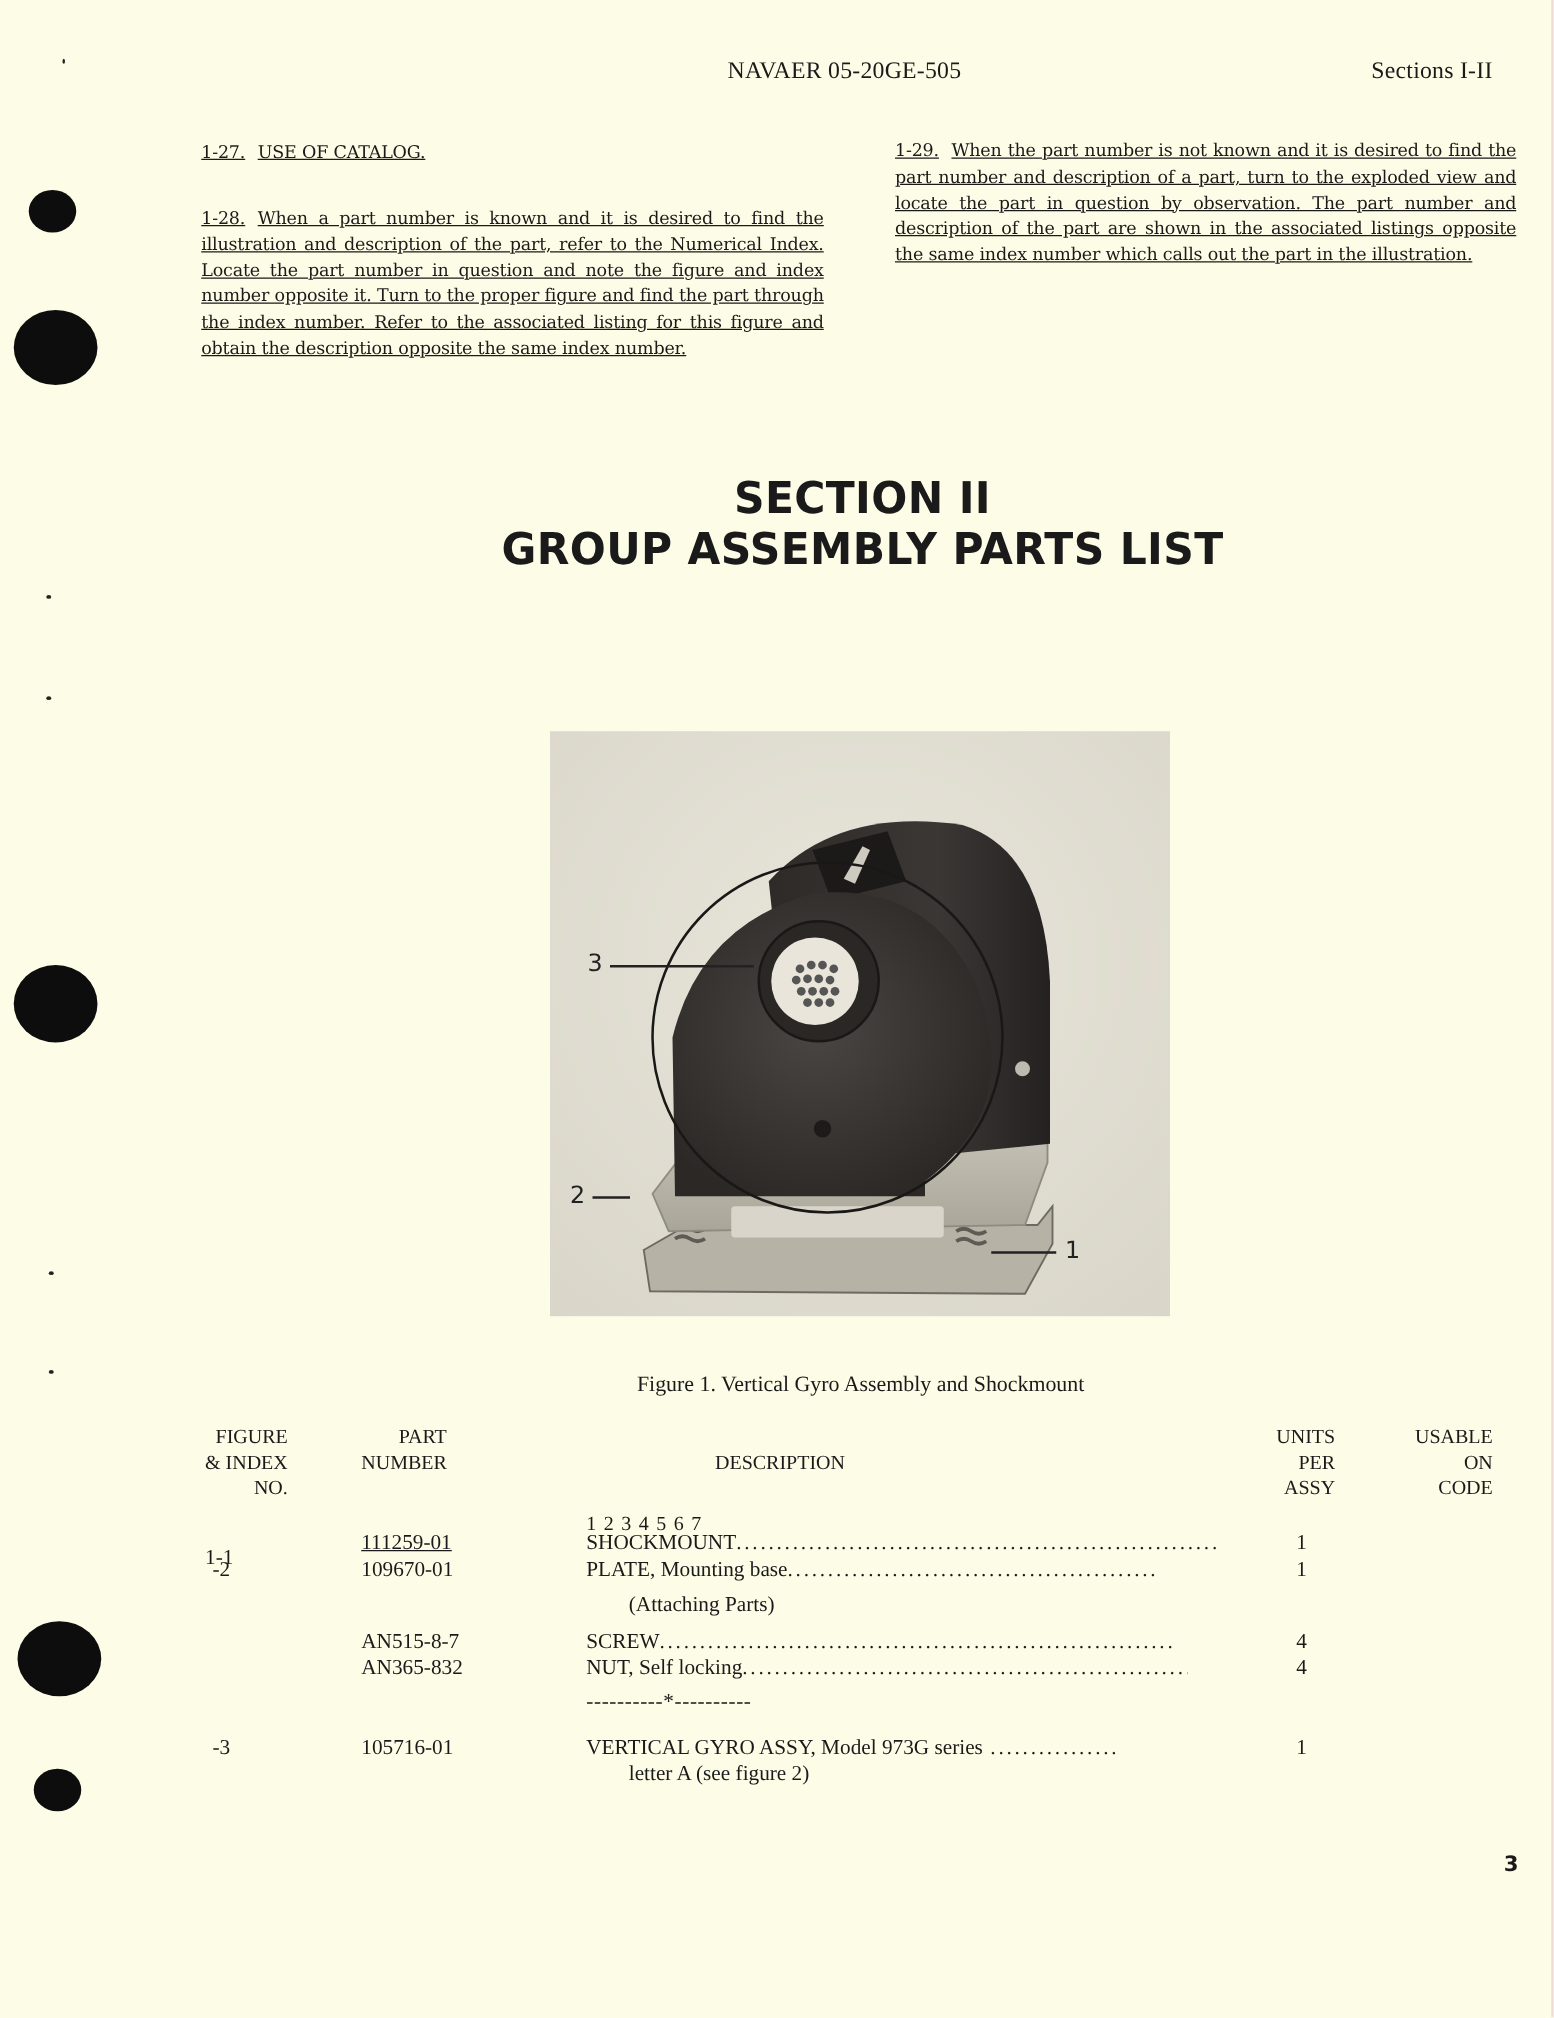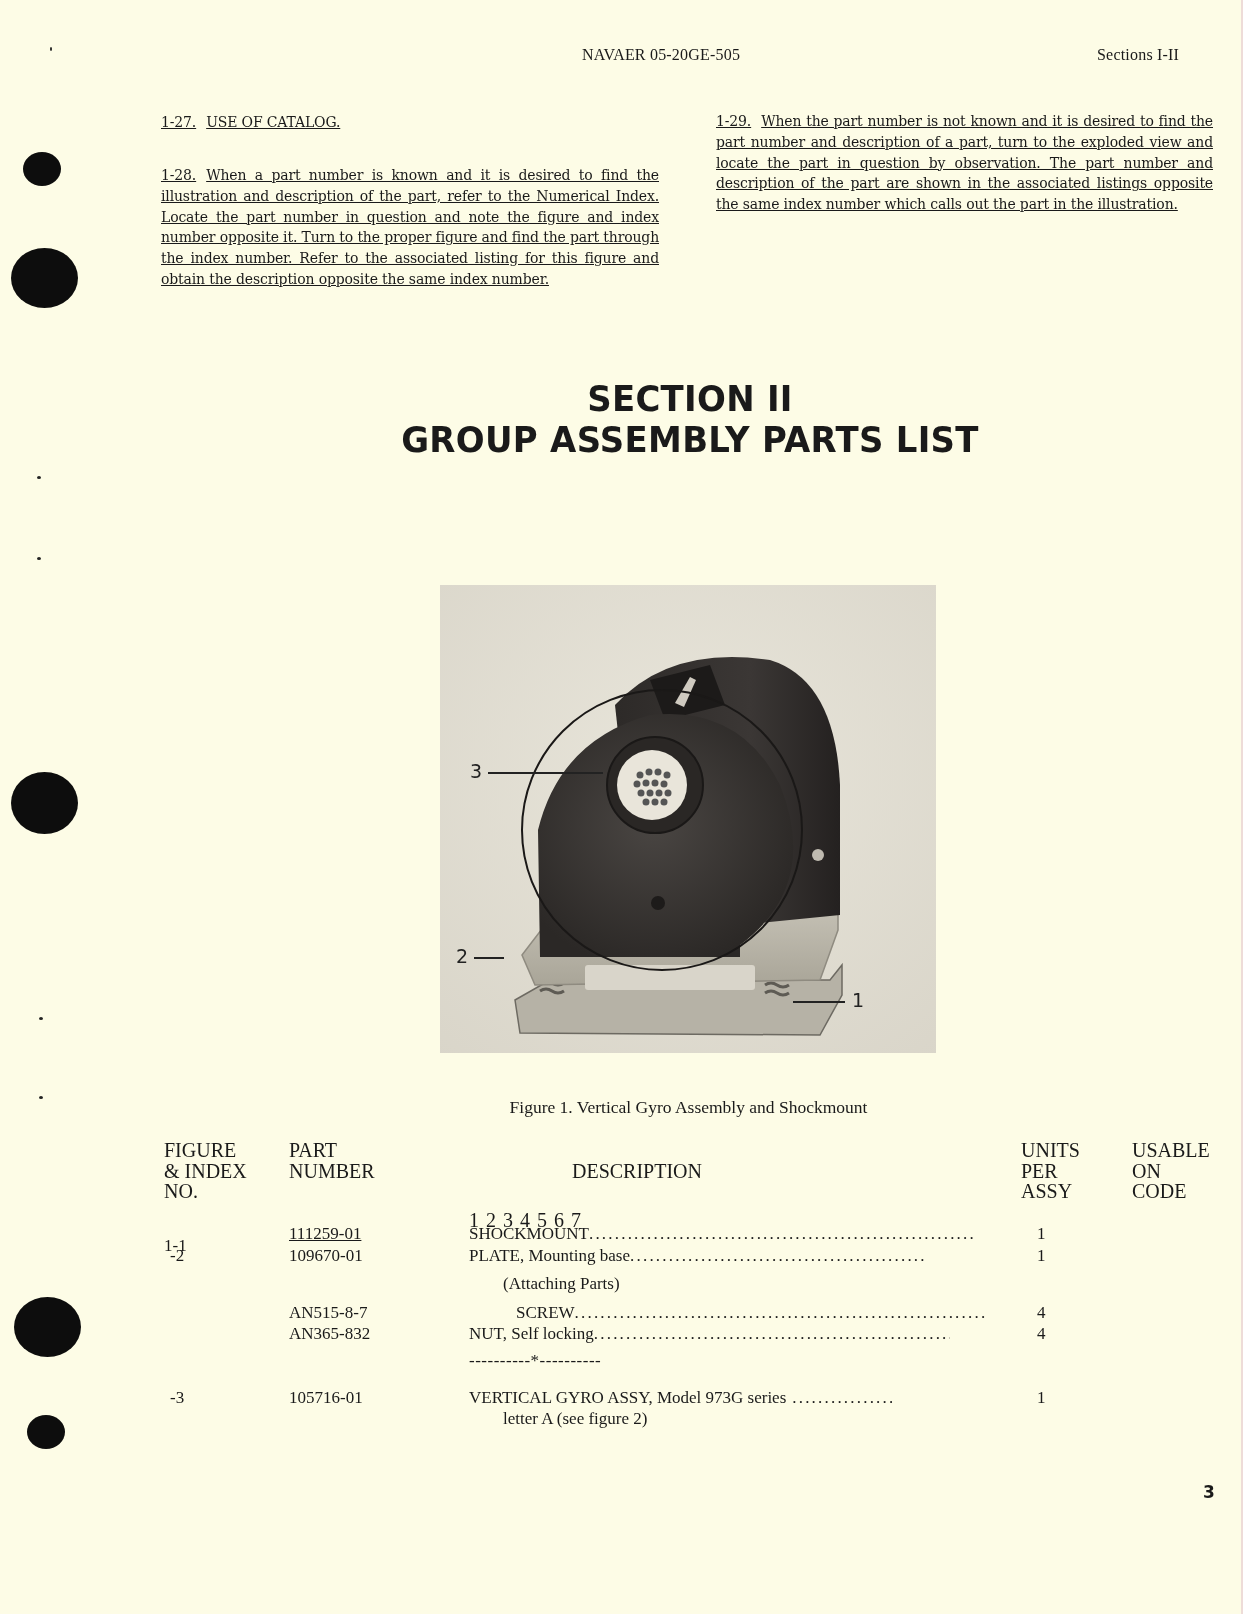--- a/index.html
+++ b/index.html
@@ -13,21 +13,21 @@
       position: absolute; top: 0; right: 0; width: 2px; height: 1614px;
       background: #eedcd8;
     }
     .hole {
       position: absolute; background: #0d0d0d; border-radius: 50%;
     }
     .speck {
       position: absolute; background: #222; border-radius: 50%; width: 4px; height: 3px;
     }
     .hdr {
-      position: absolute; top: 46px; font-size: 16px; letter-spacing: 0.2px;
+      position: absolute; top: 46px; font-size: 19px; letter-spacing: 0.2px;
       font-family: "Liberation Serif", serif;
     }
     .para {
       position: absolute; font-size: 14px; line-height: 20.8px;
       text-align: justify; text-align-last: left;
       font-family: "DejaVu Serif", serif; letter-spacing: -0.15px; text-decoration: underline;
     }
     .para .num { margin-right: 10px; }
     .sec-title {
       position: absolute; left: 0; width: 1380px; text-align: center;
@@ -41,21 +41,21 @@
       overflow: hidden;
     }
     .callout-num {
       position: absolute; font-family: "DejaVu Sans", sans-serif; font-size: 19px; color: #222;
     }
     .callout-line { position: absolute; height: 1.5px; background: #222; }
     .caption {
       position: absolute; top: 1097px; left: 0; width: 1377px; text-align: center;
       font-family: "Liberation Serif", serif; font-size: 17.5px;
     }
-    .tbl { position: absolute; font-family: "Liberation Serif", serif; font-size: 20px; line-height: 20.5px; }
+    .tbl { position: absolute; font-family: "Liberation Serif", serif; font-size: 16px; line-height: 20.5px; text-align: right; }
     .row { position: absolute; font-family: "Liberation Serif", serif; font-size: 17px; white-space: nowrap; }
     .desc { display: inline-block; }
     .leader { display: inline-block; overflow: hidden; vertical-align: bottom; letter-spacing: 2.2px; }
     .pageno { position: absolute; left: 1203px; top: 1482px; font-family: "DejaVu Sans", sans-serif; font-weight: bold; font-size: 17px; }
   </style>
 </head>
 <body>
 
 <div class="page-edge"></div>
 
@@ -198,21 +198,21 @@
   <div class="row" style="left:469px;top:1246px;width:522px;">
     <span class="desc">PLATE, Mounting base</span><span class="leader" style="width:296px;">................................................................</span>
   </div>
   <div class="row" style="left:1037px;top:1246px;">1</div>
 </div>
 <div>
   <div class="row" style="left:503px;top:1274px;">(Attaching Parts)</div>
 </div>
 <div>
   <div class="row" style="left:289px;top:1303px;">AN515-8-7</div>
-  <div class="row" style="left:469px;top:1303px;width:522px;margin-left:47px;">
+  <div class="row" style="left:469px;top:1303px;width:522px;">
     <span class="desc">SCREW</span><span class="leader" style="width:446px;">................................................................</span>
   </div>
   <div class="row" style="left:1037px;top:1303px;">4</div>
 </div>
 <div>
   <div class="row" style="left:289px;top:1324px;">AN365-832</div>
   <div class="row" style="left:469px;top:1324px;width:522px;">
     <span class="desc">NUT, Self locking</span><span class="leader" style="width:356px;">................................................................</span>
   </div>
   <div class="row" style="left:1037px;top:1324px;">4</div>

